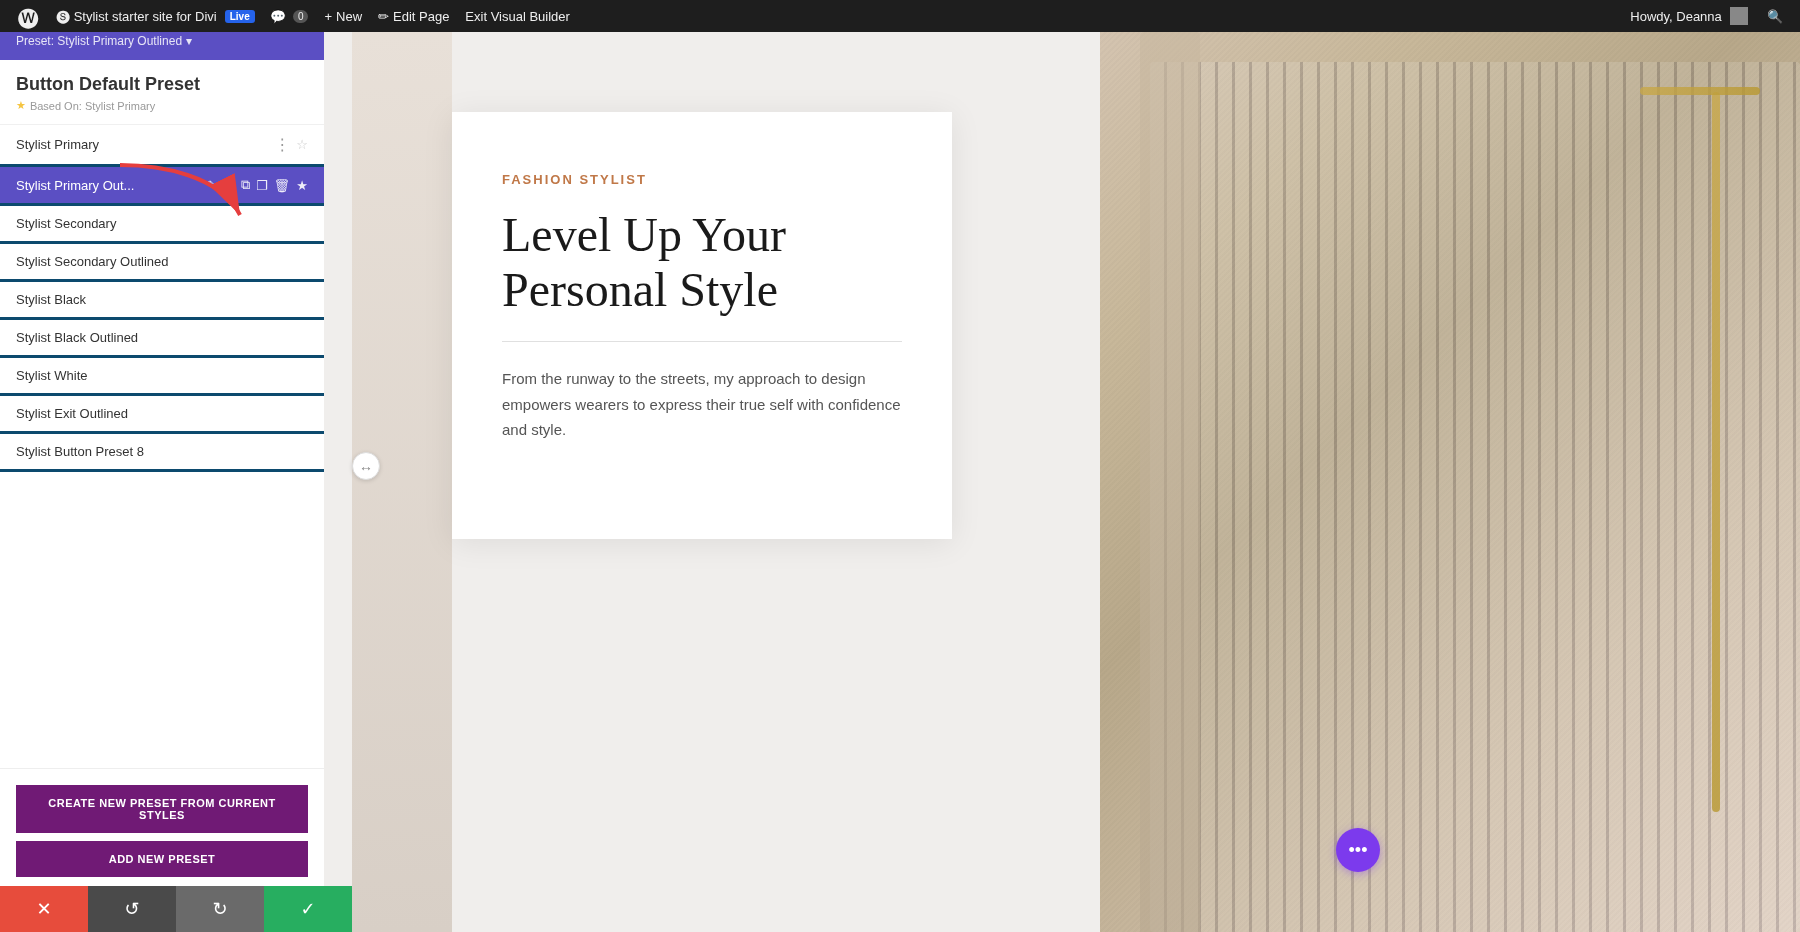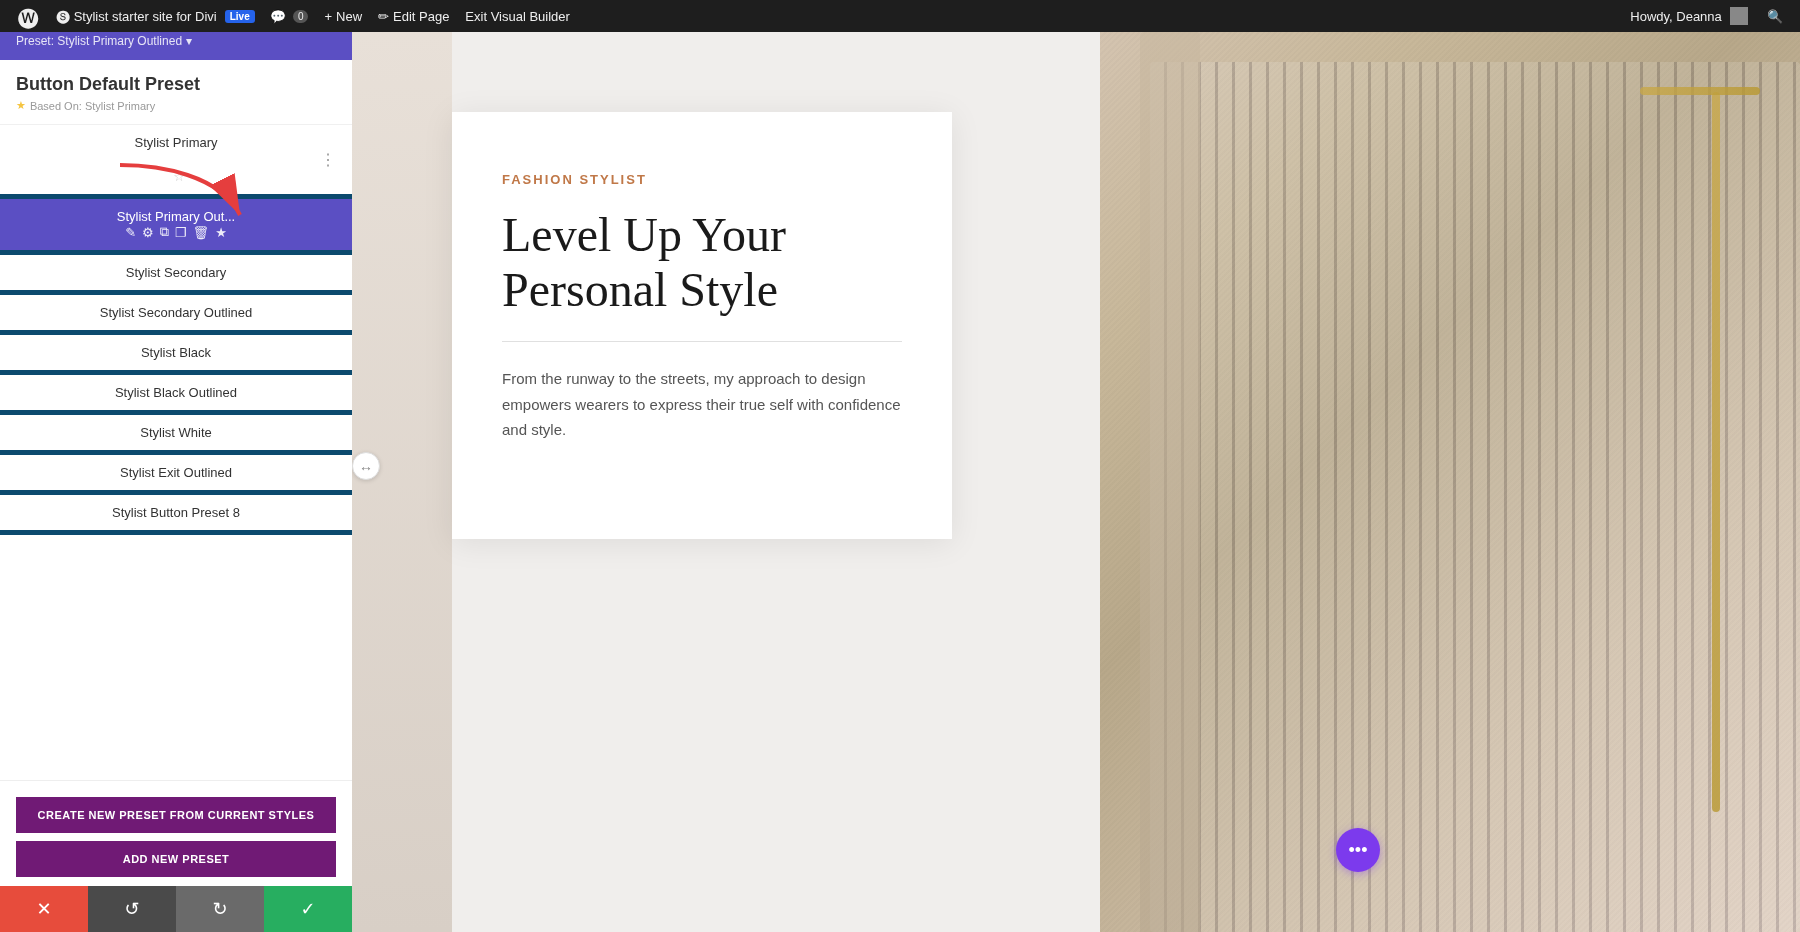--- a/index.html
+++ b/index.html
@@ -22,21 +22,21 @@
       padding: 1px 5px; border-radius: 3px; margin-left: 4px;
     }
     .comment-count {
       background: #555; color: #eee; font-size: 10px;
       padding: 1px 5px; border-radius: 10px; margin-left: 2px;
     }
     .wp-bar-right { margin-left: auto; display: flex; align-items: center; gap: 4px; justify-content: space-between; }
 
     
     .left-panel {
-      position: fixed; top: 0; left: 0; width: 352px; height: 932px;
+      position: fixed; top: 0; left: 0; width: 324px; height: 932px;
       background: #fff; z-index: 100; display: flex; flex-direction: column;
     }
 
     
     .panel-header {
       background: #5b4fc3; color: #fff; padding: 12px 16px;
       display: flex; flex-direction: column; gap: 4px; min-height: 60px; justify-content: center;
     }
     .panel-title { font-size: 15px; font-weight: 700; }
     .panel-subtitle { font-size: 12px; color: rgba(255,255,255,0.85); display: flex; align-items: center; gap: 4px; cursor: pointer; }
@@ -53,22 +53,22 @@
       padding: 14px 16px 12px;
       border-bottom: 1px solid #f0f0f0;
     }
     .default-preset-title { font-size: 18px; font-weight: 600; color: #333; margin-bottom: 4px; }
     .default-preset-sub { font-size: 11px; color: #999; display: flex; align-items: center; gap: 4px; }
     .star-icon { color: #f5c542; }
 
     .preset-item {
       display: flex; align-items: center;
       padding: 10px 16px; cursor: pointer;
-      border-bottom: 5px solid #0c4a6e;
-      font-size: 13px; color: #333; position: relative; flex-direction: column;
+      border-bottom: 3px solid #0c4a6e;
+      font-size: 13px; color: #333; position: relative;
     }
     .preset-item.active {
       background: #5b4fc3; color: #fff;
     }
     .preset-item-label { flex: 1; }
     .preset-item-actions {
       display: flex; gap: 6px; align-items: center;
     }
     .preset-item-actions span { font-size: 13px; cursor: pointer; opacity: 0.7; }
     .preset-item.active .preset-item-actions span { opacity: 0.9; color: #fff; }

